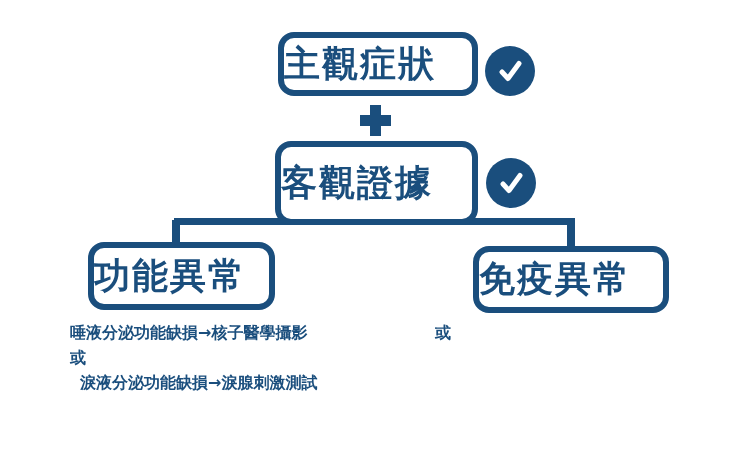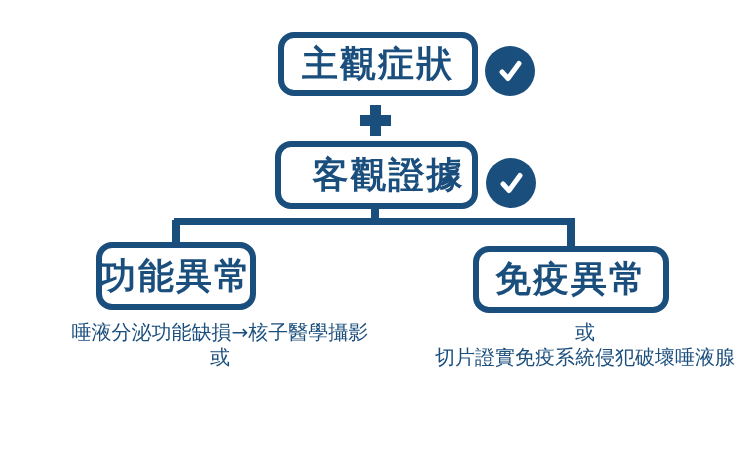--- a/index.html
+++ b/index.html
@@ -16,31 +16,30 @@
     background: var(--background);
     overflow: hidden;
   }
   .node {
     position: absolute;
     border: 6px solid var(--primary);
     border-radius: 16px;
     background: var(--background);
     display: flex;
     align-items: center;
-    justify-content: center;
     color: var(--primary);
     font-size: 36px;
     font-weight: bold;
     letter-spacing: 2px;
     white-space: nowrap;
     z-index: 2;
   }
   #node-subjective { left: 278px; top: 32px;  width: 200px; height: 64px; }
-  #node-objective  { left: 275px; top: 141px; width: 203px; height: 68px; padding-left: 24px; }
-  #node-functional { left: 96px;  top: 242px; width: 160px; height: 68px; }
+  #node-objective  { left: 275px; top: 141px; width: 203px; height: 84px; }
+  #node-functional { left: 88px;  top: 242px; width: 187px; height: 68px; }
   #node-immune     { left: 473px; top: 246px; width: 196px; height: 67px; }
 
   .check {
     position: absolute;
     width: 50px;
     height: 50px;
     border-radius: 50%;
     background: var(--primary);
     display: flex;
     align-items: center;
@@ -76,24 +75,24 @@
   .conn { position: absolute; background: var(--primary); z-index: 1; }
   #conn-mid-stub   { left: 371px; top: 205px; width: 8px;   height: 15px; }
   #conn-horizontal { left: 174px; top: 218px; width: 401px; height: 7px;  }
   #conn-left-stub  { left: 172px; top: 220px; width: 8px;   height: 26px; }
   #conn-right-stub { left: 567px; top: 220px; width: 8px;   height: 27px; }
 
   .notes {
     position: absolute;
     width: 300px;
     top: 320px;
-    text-align: center;
+    text-align: left;
     color: var(--primary);
-    font-size: 20px;
-    font-weight: normal;
+    font-size: 16px;
+    font-weight: bold;
     line-height: 25px;
     white-space: nowrap;
   }
   #notes-functional { left: 70px; }
   #notes-immune     { left: 435px; }
   .notes .line { display: block; }
   #notes-functional .line:nth-child(3) { transform: translateX(10px); }
   #notes-immune     .line:nth-child(3) { transform: translateX(16px); }
 </style>
 </head>
@@ -127,23 +126,23 @@
   <div class="conn" id="conn-horizontal"></div>
   <div class="conn" id="conn-left-stub"></div>
   <div class="conn" id="conn-right-stub"></div>
 
   <div class="node" id="node-functional">
     <span>功能異常</span>
   </div>
   <div class="notes" id="notes-functional">
     <span class="line">唾液分泌功能缺損→核子醫學攝影</span>
     <span class="line">或</span>
+    <span class="line">淚液分泌功能缺損→淚腺刺激測試</span>
   </div>
 
   <div class="node" id="node-immune">
     <span>免疫異常</span>
   </div>
   <div class="notes" id="notes-immune">
     <span class="line">或</span>
-    <span class="line">切片證實免疫系統侵犯破壞唾液腺</span>
   </div>
 
 </div>
 
 </body></html>

